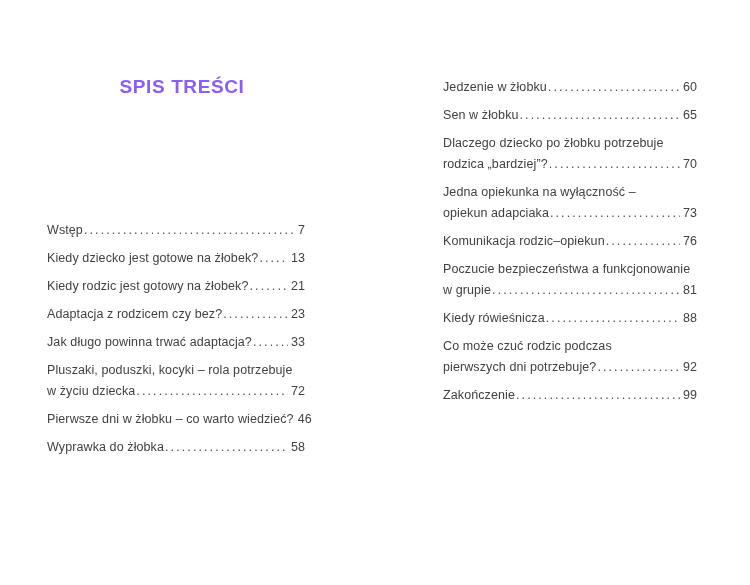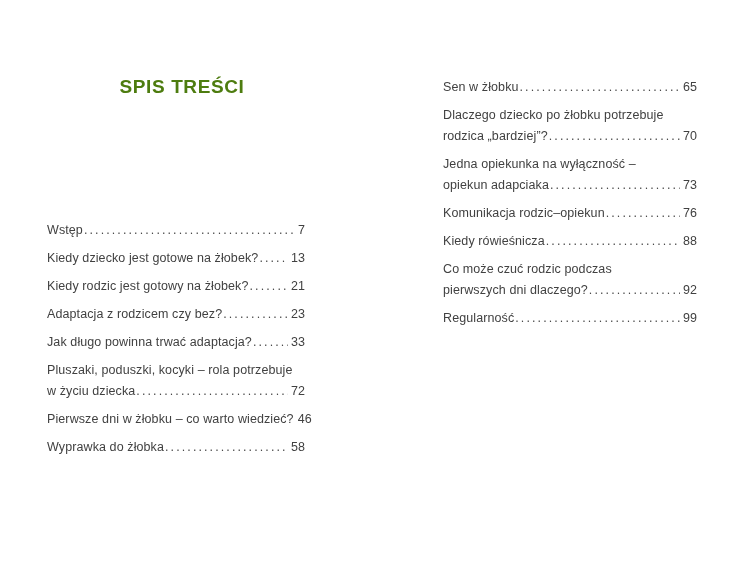--- a/index.html
+++ b/index.html
@@ -15,21 +15,21 @@
   .title {
     position: absolute;
     left: 53px;
     top: 76px;
     width: 258px;
     margin: 0;
     text-align: center;
     font-size: 19px;
     font-weight: 700;
     letter-spacing: 0.6px;
-    color: #4d7c0f;
+    color: #8b5cf6;
   }
   .col {
     position: absolute;
   }
   .col-left  { left: 47px;  top: 220px; width: 258px; }
   .col-right { left: 443px; top: 77px;  width: 254px; }
   .entry {
     margin-bottom: 7px;
     font-size: 12.5px;
     line-height: 21px;
@@ -122,20 +122,27 @@
         <div class="line">
           <span class="txt">Wyprawka do żłobka</span>
           <span class="dots"></span>
           <span class="num">58</span>
         </div>
       </div>
     </div>
   <div class="col col-right">
       <div class="entry">
         <div class="line">
+          <span class="txt">Jedzenie w żłobku</span>
+          <span class="dots"></span>
+          <span class="num">60</span>
+        </div>
+      </div>
+      <div class="entry">
+        <div class="line">
           <span class="txt">Sen w żłobku</span>
           <span class="dots"></span>
           <span class="num">65</span>
         </div>
       </div>
       <div class="entry">
         <div class="line">
           <span class="txt">Dlaczego dziecko po żłobku potrzebuje</span>
         </div>
         <div class="line">
@@ -156,36 +163,46 @@
       </div>
       <div class="entry">
         <div class="line">
           <span class="txt">Komunikacja rodzic–opiekun</span>
           <span class="dots"></span>
           <span class="num">76</span>
         </div>
       </div>
       <div class="entry">
         <div class="line">
+          <span class="txt">Poczucie bezpieczeństwa a funkcjonowanie</span>
+        </div>
+        <div class="line">
+          <span class="txt">w grupie</span>
+          <span class="dots"></span>
+          <span class="num">81</span>
+        </div>
+      </div>
+      <div class="entry">
+        <div class="line">
           <span class="txt">Kiedy rówieśnicza</span>
           <span class="dots"></span>
           <span class="num">88</span>
         </div>
       </div>
       <div class="entry">
         <div class="line">
           <span class="txt">Co może czuć rodzic podczas</span>
         </div>
         <div class="line">
-          <span class="txt">pierwszych dni dlaczego?</span>
+          <span class="txt">pierwszych dni potrzebuje?</span>
           <span class="dots"></span>
           <span class="num">92</span>
         </div>
       </div>
       <div class="entry">
         <div class="line">
-          <span class="txt">Regularność</span>
+          <span class="txt">Zakończenie</span>
           <span class="dots"></span>
           <span class="num">99</span>
         </div>
       </div>
     </div>
 </div>
 
 </body></html>

